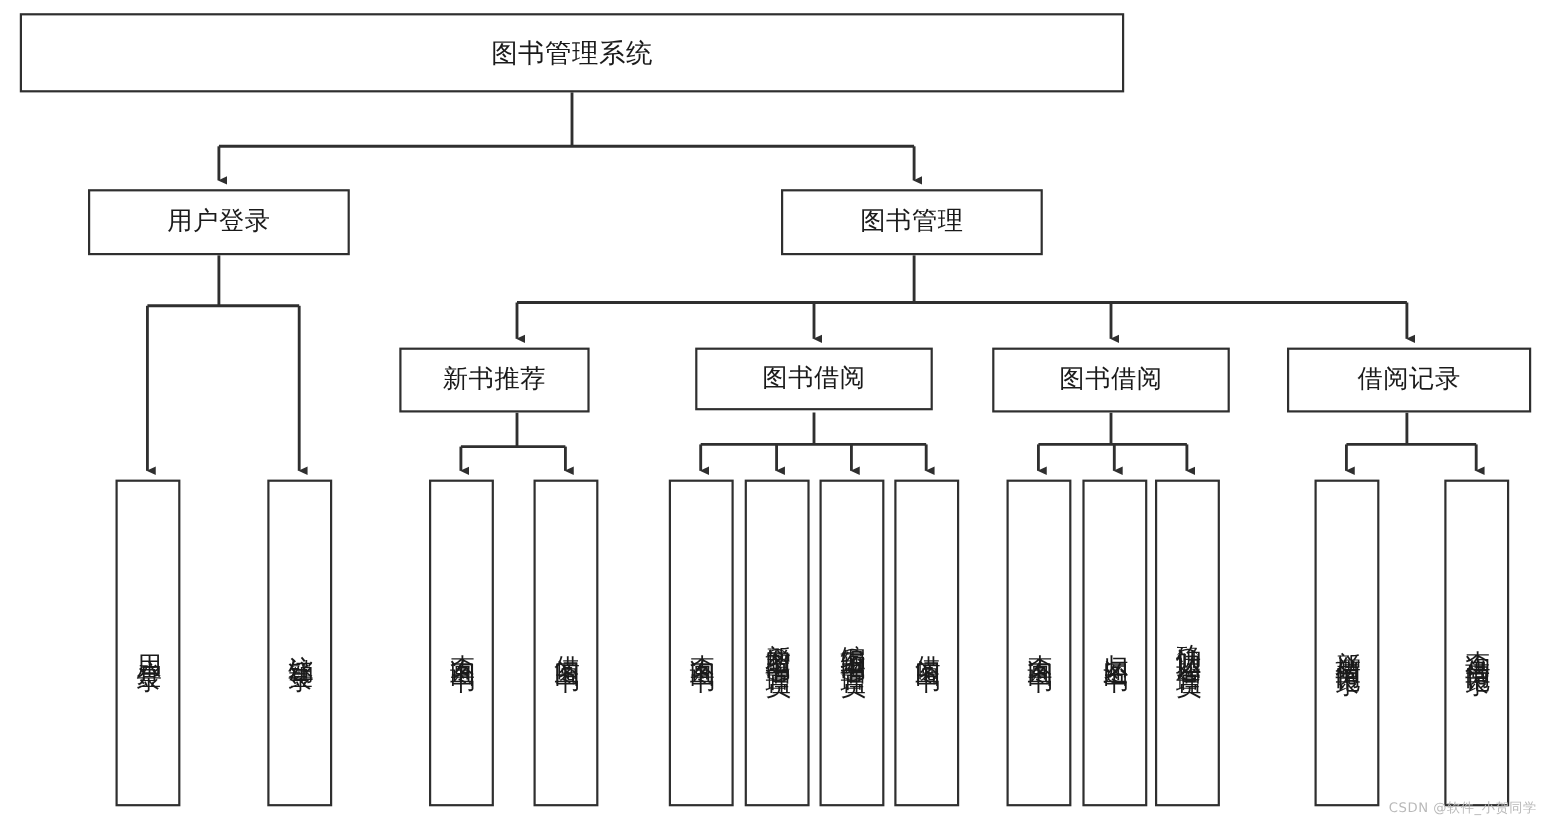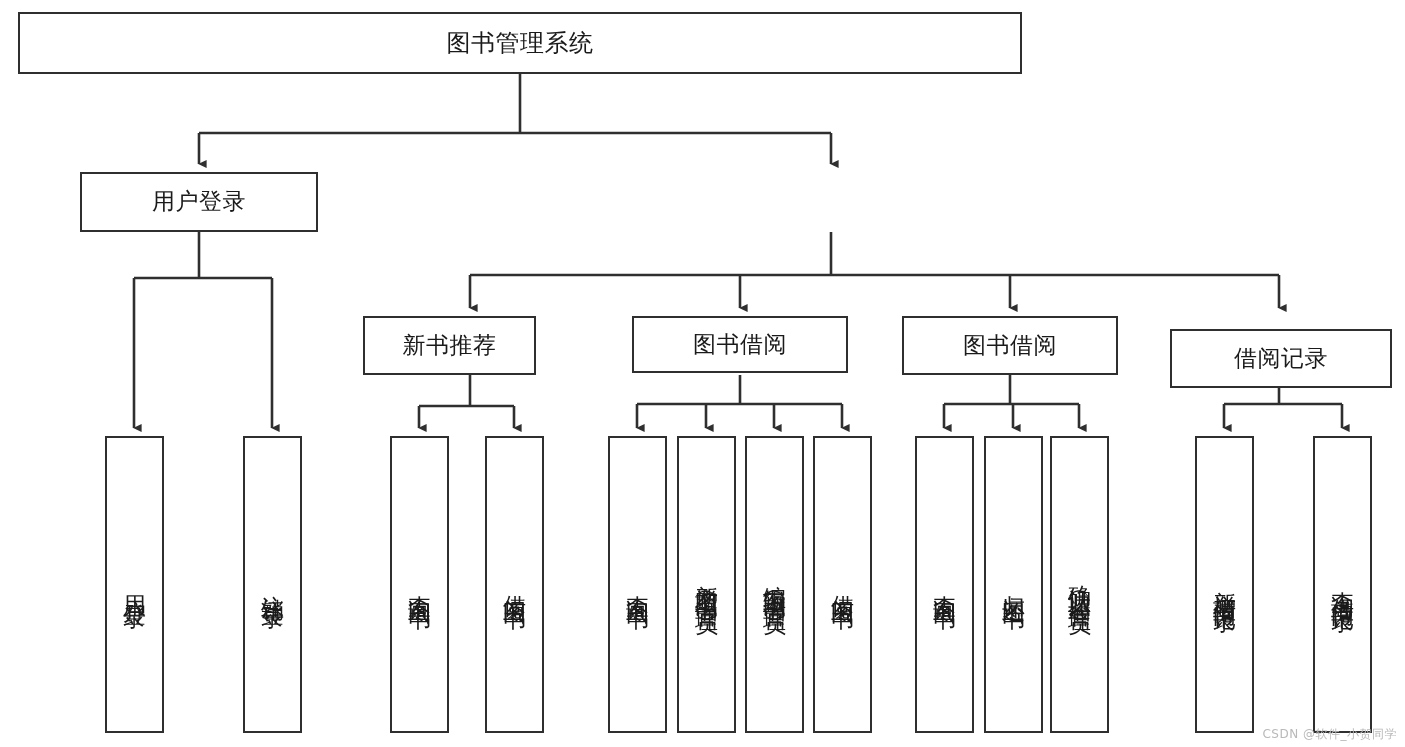--- a/index.html
+++ b/index.html
@@ -119,38 +119,41 @@
       <path d="M1013,404 L1013,428" marker-end="url(#arrowhead)"></path>
       <path d="M1079,404 L1079,428" marker-end="url(#arrowhead)"></path>
 
       <path d="M1279,375 L1279,404"></path>
       <path d="M1224,404 L1342,404"></path>
       <path d="M1224,404 L1224,428" marker-end="url(#arrowhead)"></path>
       <path d="M1342,404 L1342,428" marker-end="url(#arrowhead)"></path>
     </g>
   </svg>
 
-  <div class="node horiz root" style="left:18px; top:12px; width:1004px; height:62px;">
+  <div class="node horiz root" style="left:18px; top:12px; width:1004px; height:72px;">
     <span class="label">图书管理系统</span>
   </div>
 
   <div class="node horiz" style="left:80px; top:172px; width:238px; height:60px;">
     <span class="label">用户登录</span>
   </div>
+  <div class="node horiz" style="left:710px; top:172px; width:238px; height:60px;">
+    <span class="label">图书管理</span>
+  </div>
 
   <div class="node horiz" style="left:363px; top:316px; width:173px; height:59px;">
     <span class="label">新书推荐</span>
   </div>
   <div class="node horiz" style="left:632px; top:316px; width:216px; height:57px;">
     <span class="label">图书借阅</span>
   </div>
   <div class="node horiz" style="left:902px; top:316px; width:216px; height:59px;">
     <span class="label">图书借阅</span>
   </div>
-  <div class="node horiz" style="left:1170px; top:316px; width:222px; height:59px;margin-top:13px;">
+  <div class="node horiz" style="left:1170px; top:316px; width:222px; height:59px;">
     <span class="label">借阅记录</span>
   </div>
 
   <div class="node vert" style="left:105px; top:436px; width:59px; height:297px;">
     <span class="label">用户登录</span>
   </div>
   <div class="node vert" style="left:243px; top:436px; width:59px; height:297px;">
     <span class="label">注销登录</span>
   </div>
 

